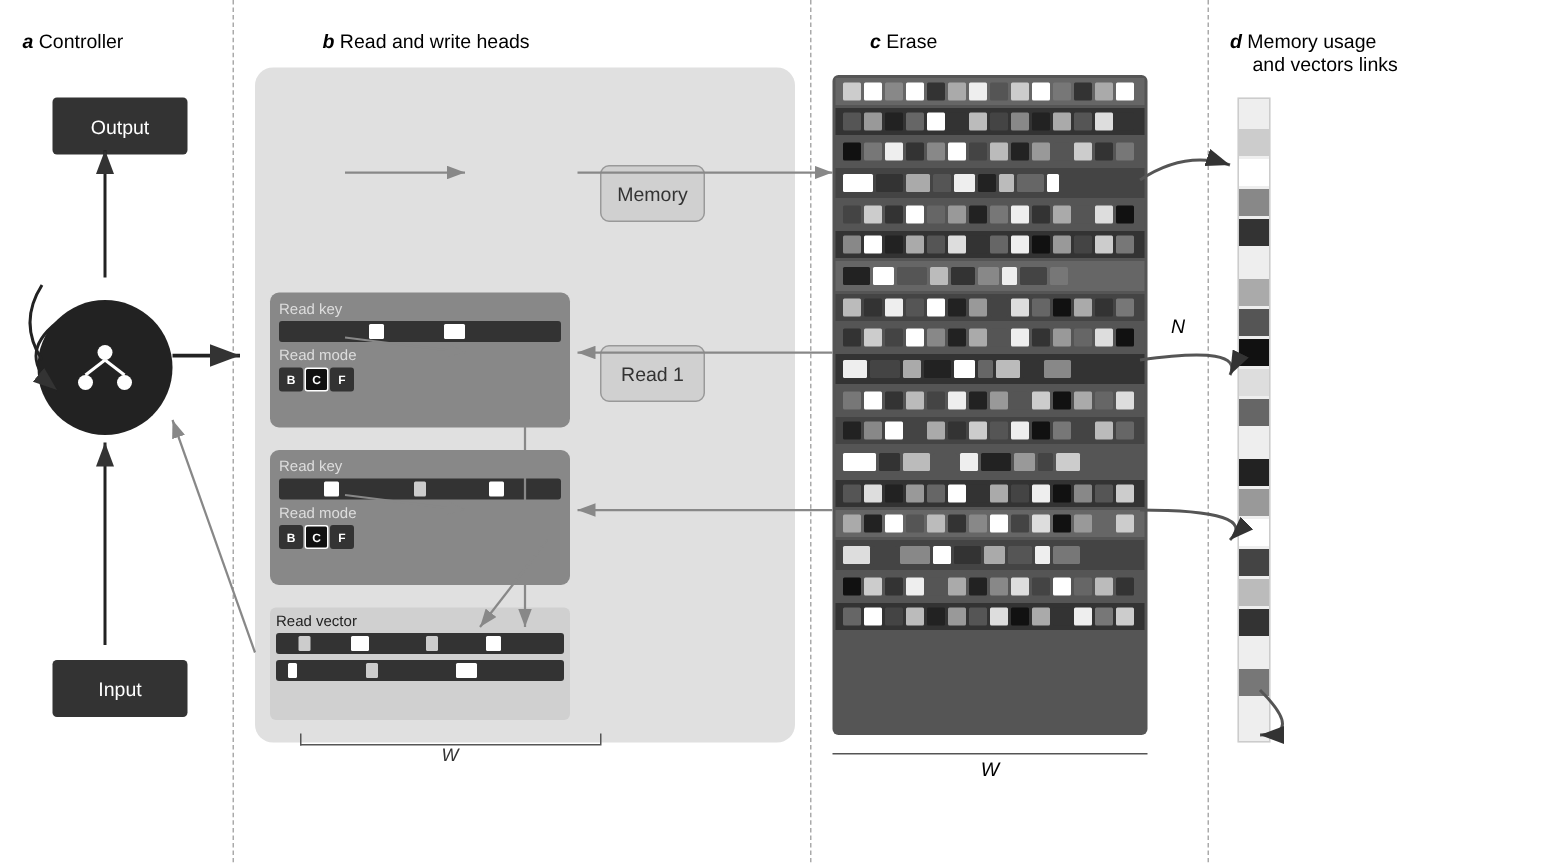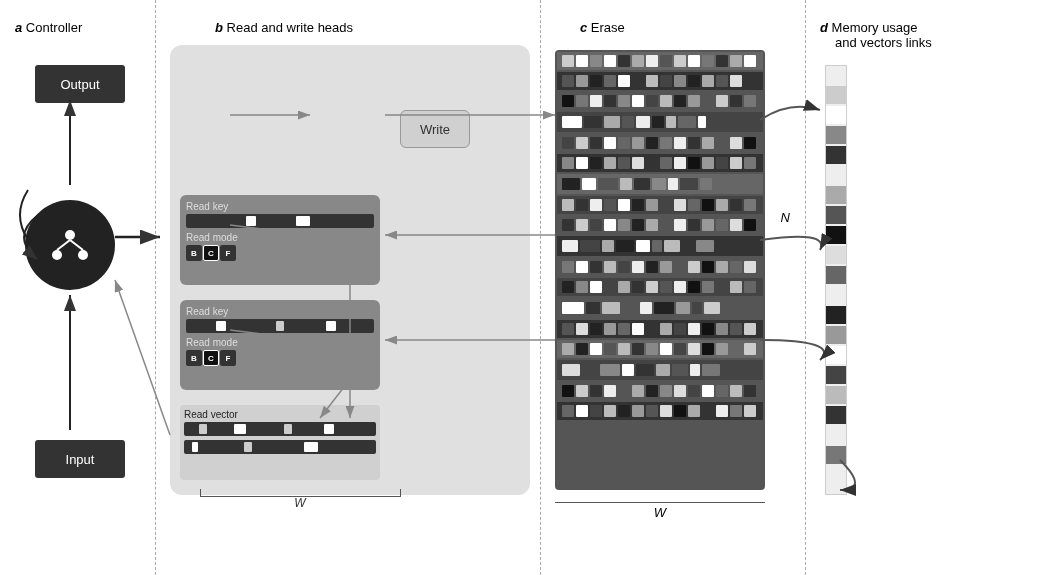--- a/index.html
+++ b/index.html
@@ -394,37 +394,40 @@
   <div class="rw-area">
     <div class="section-label" style="top:10px;left:55px">
       <span class="letter">b</span>
       <span>Read and write heads</span>
     </div>
 
     <div class="rw-bg"></div>
 
 
     <div class="op-box write-op">
-      <span>Write</span>
+      <span>Memory</span>
     </div>
 
     <div class="read1-panel">
       <div class="panel-label" style="color:#ddd">Read key</div>
       <div class="pixel-row" style="background:#333">
         <div class="pixel-dot dot-white" style="left:60px;width:10px"></div>
         <div class="pixel-dot dot-white" style="left:110px;width:14px"></div>
       </div>
       <div class="panel-label" style="color:#ddd;margin-top:4px">Read mode</div>
       <div class="mode-badges">
         <div class="mode-badge">B</div>
         <div class="mode-badge active">C</div>
         <div class="mode-badge">F</div>
       </div>
     </div>
 
+    <div class="op-box read1-op">
+      <span>Read 1</span>
+    </div>
 
     <div class="read2-panel">
       <div class="panel-label" style="color:#ddd">Read key</div>
       <div class="pixel-row" style="background:#333">
         <div class="pixel-dot dot-white" style="left:30px;width:10px"></div>
         <div class="pixel-dot dot-light" style="left:90px;width:8px"></div>
         <div class="pixel-dot dot-white" style="left:140px;width:10px"></div>
       </div>
       <div class="panel-label" style="color:#ddd;margin-top:4px">Read mode</div>
       <div class="mode-badges">

